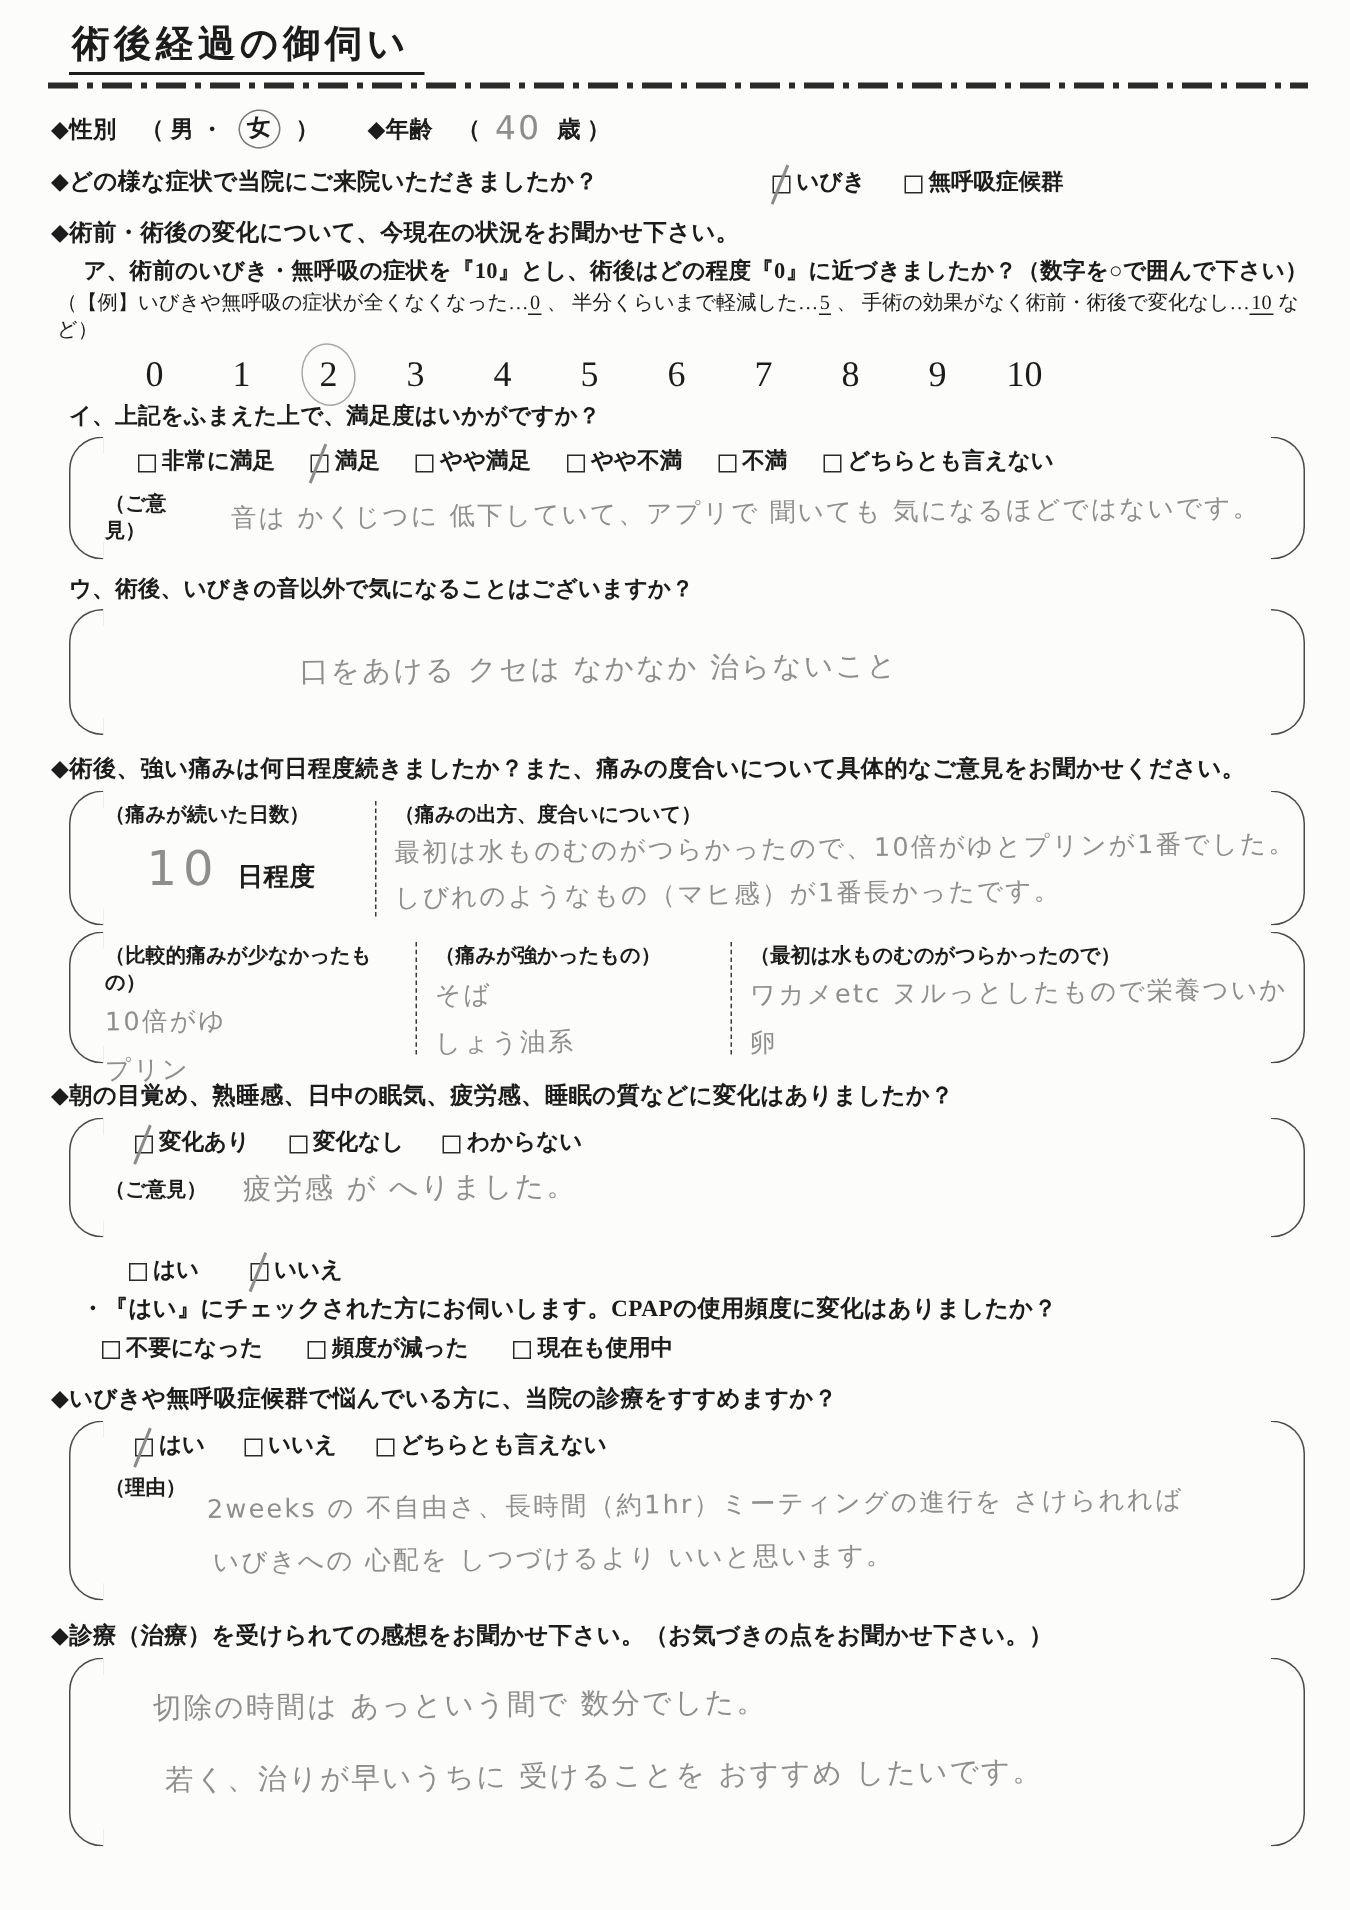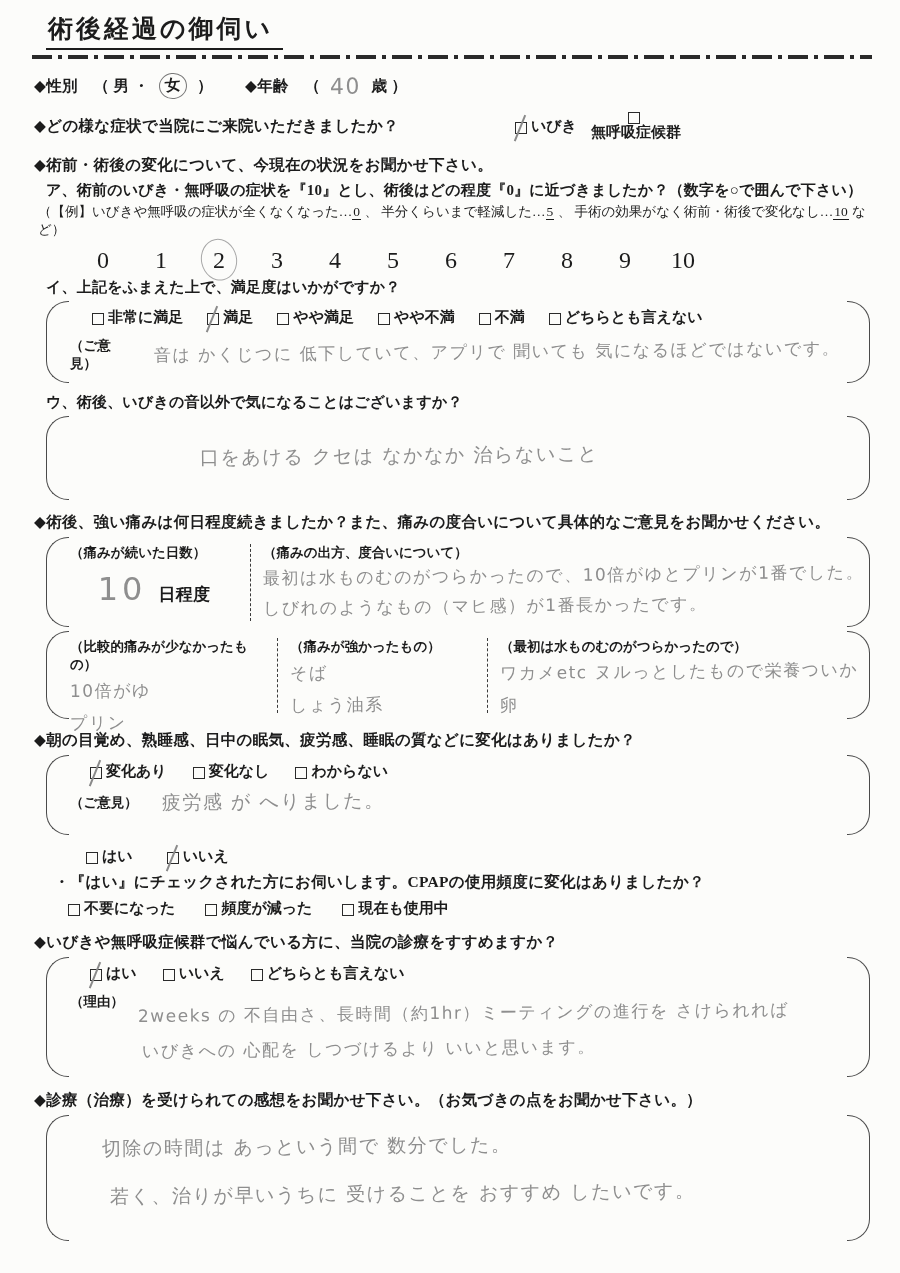--- a/index.html
+++ b/index.html
@@ -106,29 +106,29 @@
     <span class="q">歳 ）</span>
   </div>
 
   
   <div class="row" style="margin:12px 0 0 2px;">
     <span class="q">◆どの様な症状で当院にご来院いただきましたか？</span>
     <span class="opt" style="margin-left:116px;">
       <span class="cb checked"></span>
       <span>いびき</span>
     </span>
-    <span class="opt" style="margin-left:14px;flex-direction:column;">
+    <span class="opt" style="margin-left:26px;">
       <span class="cb"></span>
       <span>無呼吸症候群</span>
     </span>
   </div>
 
   
   <div class="q" style="margin:13px 0 0 2px;">◆術前・術後の変化について、今現在の状況をお聞かせ下さい。</div>
-  <div class="sub" style="margin-top:5px;">ア、術前のいびき・無呼吸の症状を『10』とし、術後はどの程度『0』に近づきましたか？（数字を○で囲んで下さい）</div>
+  <div class="sub" style="margin-top:5px;text-align:right;">ア、術前のいびき・無呼吸の症状を『10』とし、術後はどの程度『0』に近づきましたか？（数字を○で囲んで下さい）</div>
   <div class="small-note" style="margin:3px 0 0 6px;">
     <span>（【例】いびきや無呼吸の症状が全くなくなった…</span><span class="uline">0</span><span> 、 半分くらいまで軽減した…</span><span class="uline">5</span><span> 、 手術の効果がなく術前・術後で変化なし…</span><span class="uline">10</span><span> など）</span>
   </div>
   <div class="scale-row">
     <span class="scale-num">0</span>
     <span class="scale-num">1</span>
     <span class="scale-num"><span>2</span><span class="scale-circle"></span></span>
     <span class="scale-num">3</span>
     <span class="scale-num">4</span>
     <span class="scale-num">5</span>

